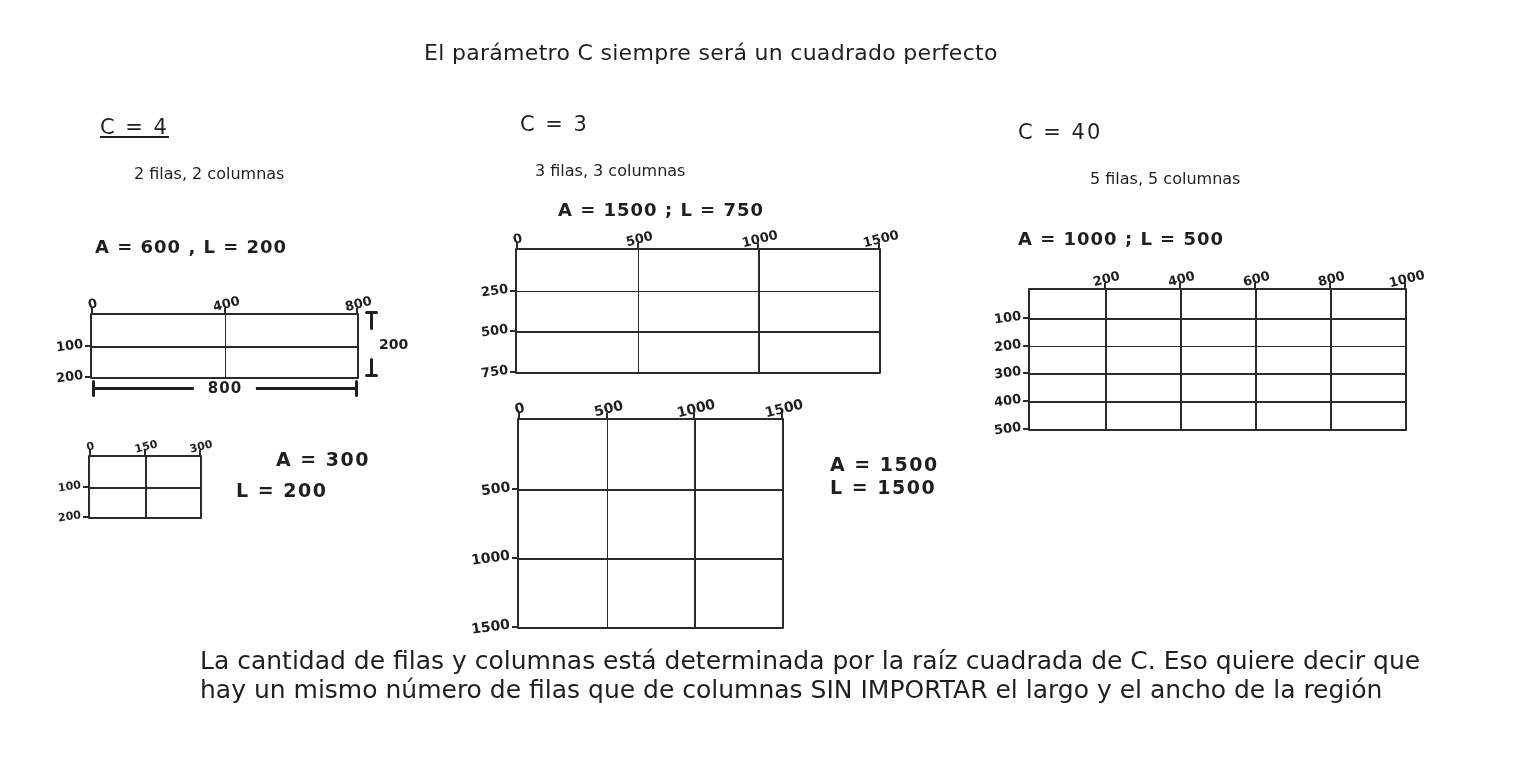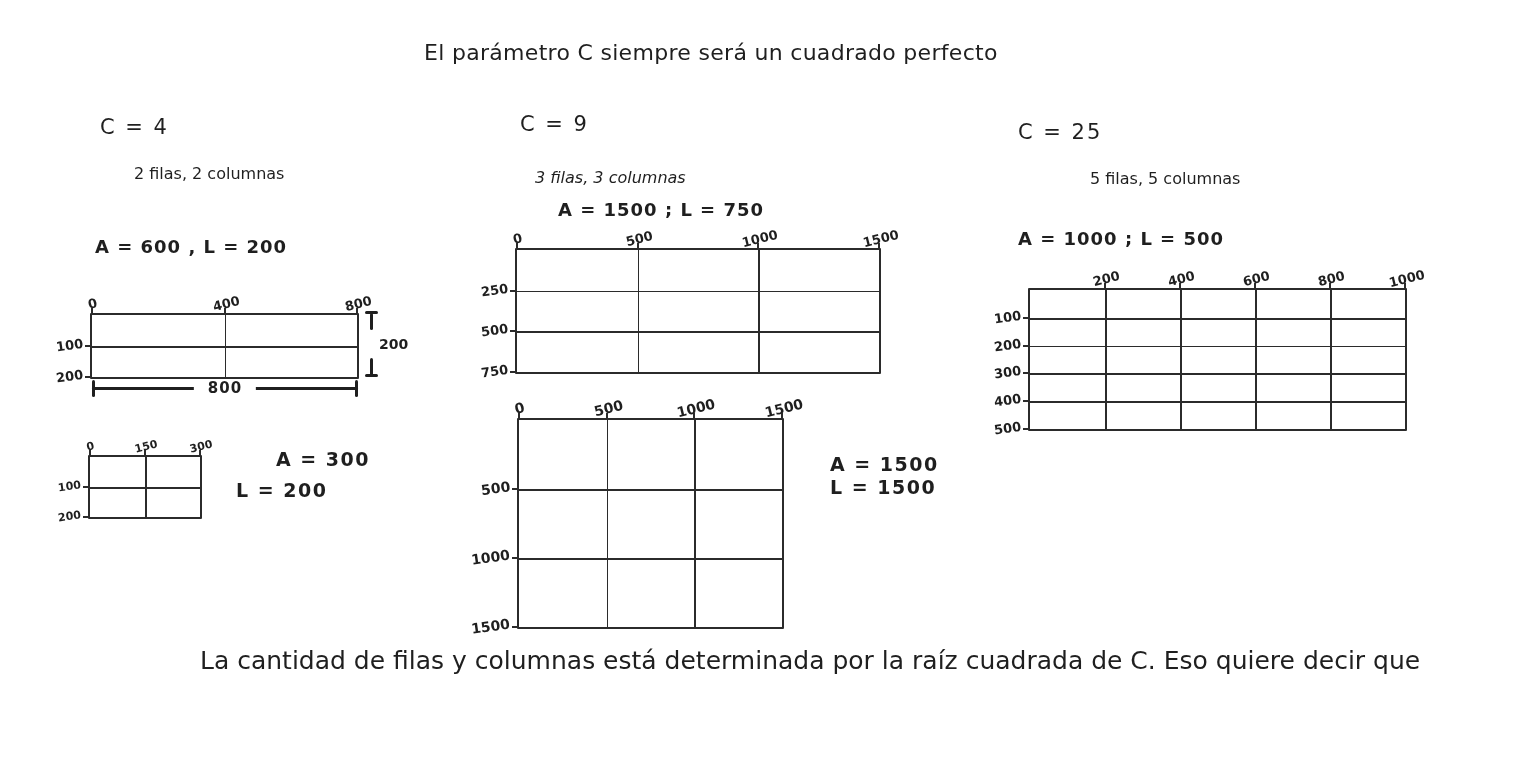--- a/index.html
+++ b/index.html
@@ -47,21 +47,21 @@
   .dimh-cap{position:absolute;top:0;width:3px;height:17px;background:#1f1f1f;border-radius:2px;}
   .dimh-label{position:absolute;left:50%;top:8px;transform:translate(-50%,-50%);background:#ffffff;padding:0 14px;font-size:15px;font-weight:bold;letter-spacing:1px;}
 </style>
 </head>
 <body>
 
 <div class="canvas">
 
   <div class="abs title" style="left:424px;top:40px;">El parámetro C siempre será un cuadrado perfecto</div>
 
-  <div class="abs heading" style="left:100px;top:115px;">C = 4</div>
+  <div class="abs heading" style="left:100px;top:115px;text-decoration:underline;">C = 4</div>
   <div class="abs subheading" style="left:134px;top:164px;">2 filas, 2 columnas</div>
   <div class="abs params" style="left:95px;top:236px;">A = 600 ,   L = 200</div>
 
   <div class="grid" style="left:90px;top:313px;width:265px;height:62px;">
       <div class="vline" style="left: 50%;"></div>
       <div class="hline" style="top: 50%;"></div>
       <div class="tick-top" style="left: 0%;">0</div>
       <div class="tmark-top" style="left: 0%;"></div>
       <div class="tick-top" style="left: 50%;">400</div>
       <div class="tmark-top" style="left: 50%;"></div>
@@ -98,22 +98,22 @@
       <div class="tick-top" style="left: 100%;">300</div>
       <div class="tmark-top" style="left: 100%;"></div>
       <div class="tick-left" style="top: 50%;">100</div>
       <div class="tmark-left" style="top: 50%;"></div>
       <div class="tick-left" style="top: 100%;">200</div>
       <div class="tmark-left" style="top: 100%;"></div>
     </div>
   <div class="abs note" style="left:236px;top:448px;margin-left:40px;">A = 300</div>
   <div class="abs note" style="left:236px;top:479px;">L = 200</div>
 
-  <div class="abs heading" style="left:520px;top:112px;">C = 9</div>
-  <div class="abs subheading" style="left:535px;top:168px;font-style:italic;">3 filas, 3 columnas</div>
+  <div class="abs heading" style="left:520px;top:112px;">C = 3</div>
+  <div class="abs subheading" style="left:535px;top:161px;">3 filas, 3 columnas</div>
   <div class="abs params" style="left:558px;top:199px;">A = 1500 ;   L = 750</div>
 
   <div class="grid thick" style="left:515px;top:248px;width:362px;height:122px;">
       <div class="vline" style="left: 33.3333%;"></div>
       <div class="vline" style="left: 66.6667%;"></div>
       <div class="hline" style="top: 33.3333%;"></div>
       <div class="hline" style="top: 66.6667%;"></div>
       <div class="tick-top" style="left: 0%;">0</div>
       <div class="tmark-top" style="left: 0%;"></div>
       <div class="tick-top" style="left: 33.3333%;">500</div>
@@ -146,21 +146,21 @@
       <div class="tick-left" style="top: 33.3333%;">500</div>
       <div class="tmark-left" style="top: 33.3333%;"></div>
       <div class="tick-left" style="top: 66.6667%;">1000</div>
       <div class="tmark-left" style="top: 66.6667%;"></div>
       <div class="tick-left" style="top: 100%;">1500</div>
       <div class="tmark-left" style="top: 100%;"></div>
     </div>
   <div class="abs note" style="left:830px;top:441px;margin-top:12px;">A = 1500</div>
   <div class="abs note" style="left:830px;top:476px;">L = 1500</div>
 
-  <div class="abs heading" style="left:1018px;top:120px;">C = 25</div>
+  <div class="abs heading" style="left:1018px;top:120px;">C = 40</div>
   <div class="abs subheading" style="left:1090px;top:169px;">5 filas, 5 columnas</div>
   <div class="abs params" style="left:1018px;top:228px;">A = 1000  ;   L = 500</div>
 
   <div class="grid" style="left:1028px;top:288px;width:375px;height:139px;">
       <div class="vline" style="left: 20%;"></div>
       <div class="vline" style="left: 40%;"></div>
       <div class="vline" style="left: 60%;"></div>
       <div class="vline" style="left: 80%;"></div>
       <div class="hline" style="top: 20%;"></div>
       <div class="hline" style="top: 40%;"></div>
@@ -182,14 +182,15 @@
       <div class="tmark-left" style="top: 40%;"></div>
       <div class="tick-left" style="top: 60%;">300</div>
       <div class="tmark-left" style="top: 60%;"></div>
       <div class="tick-left" style="top: 80%;">400</div>
       <div class="tmark-left" style="top: 80%;"></div>
       <div class="tick-left" style="top: 100%;">500</div>
       <div class="tmark-left" style="top: 100%;"></div>
     </div>
 
   <div class="abs footer-line" style="left:200px;top:646px;">La cantidad de filas y columnas está determinada por la raíz cuadrada de C. Eso quiere decir que</div>
+  <div class="abs footer-line" style="left:200px;top:675px;">hay un mismo número de filas que de columnas SIN IMPORTAR el largo y el ancho de la región</div>
 
 </div>
 
 </body></html>

